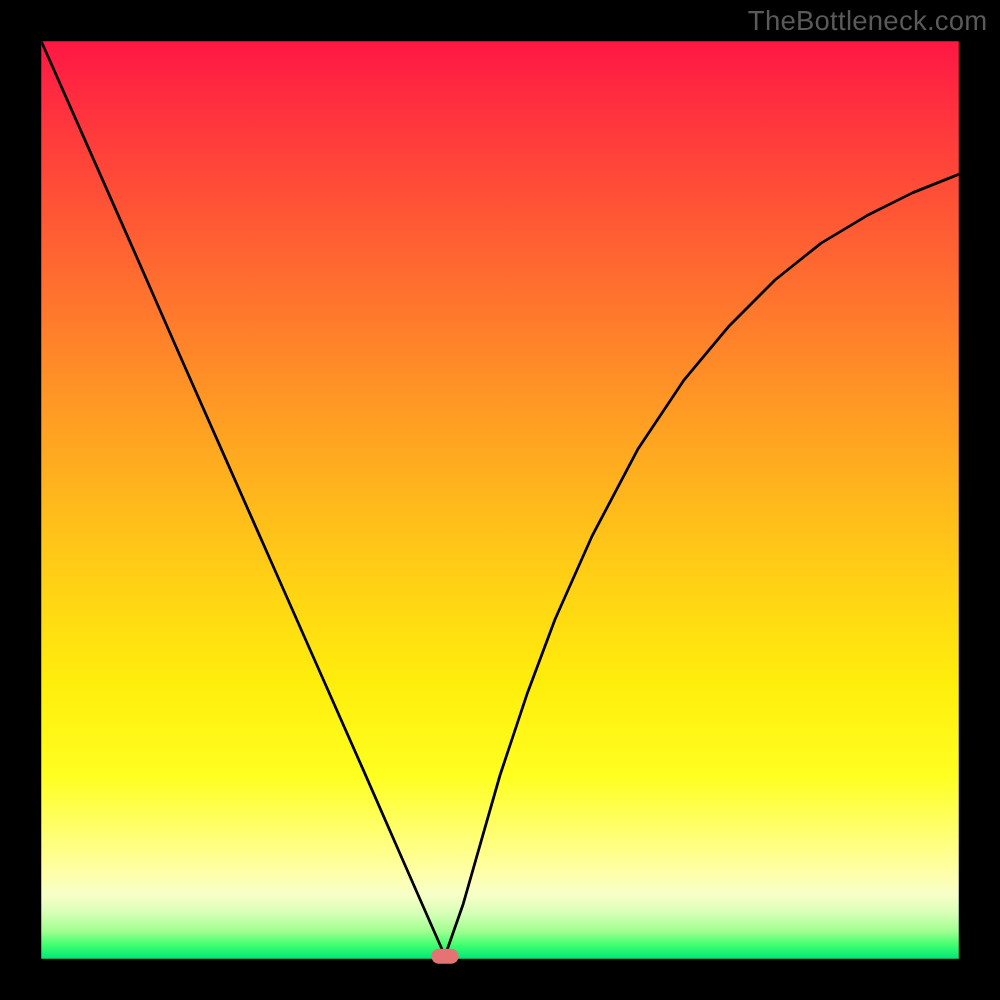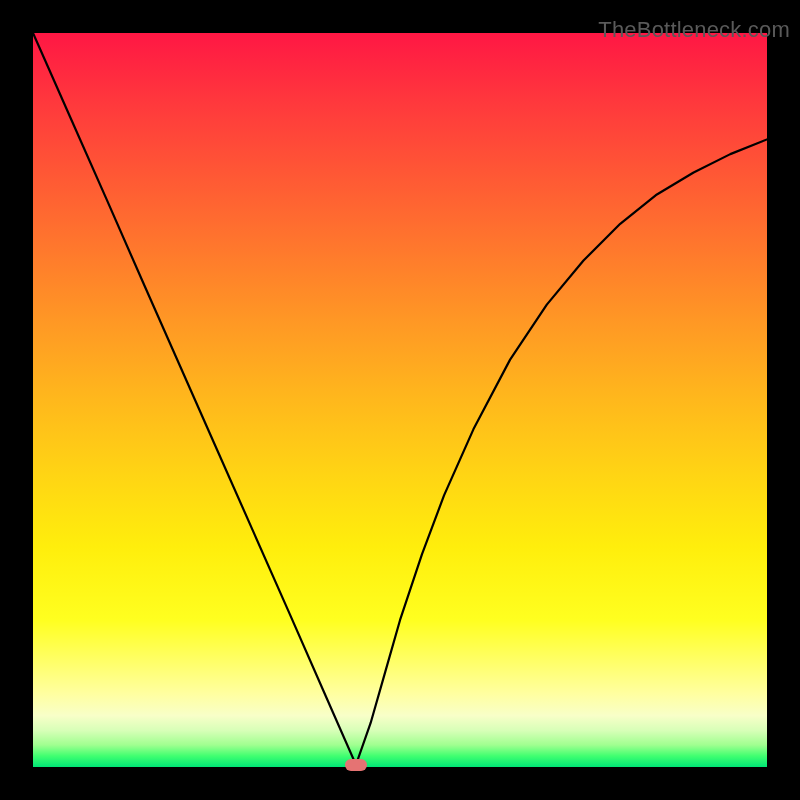--- a/index.html
+++ b/index.html
@@ -6,21 +6,21 @@
   body {
     width: 800px;
     height: 800px;
     background: #000;
     position: relative;
     font-family: Arial, Helvetica, sans-serif;
     overflow: hidden;
   }
   .watermark {
     position: absolute;
-    top: 17px;
+    top: 4px;
     right: 10px;
     color: #5a5a5a;
     font-size: 22px;
     font-weight: 500;
     letter-spacing: 0.2px;
     z-index: 5;
     margin-left: 22px;
   }
   .plot-area {
     position: absolute;

